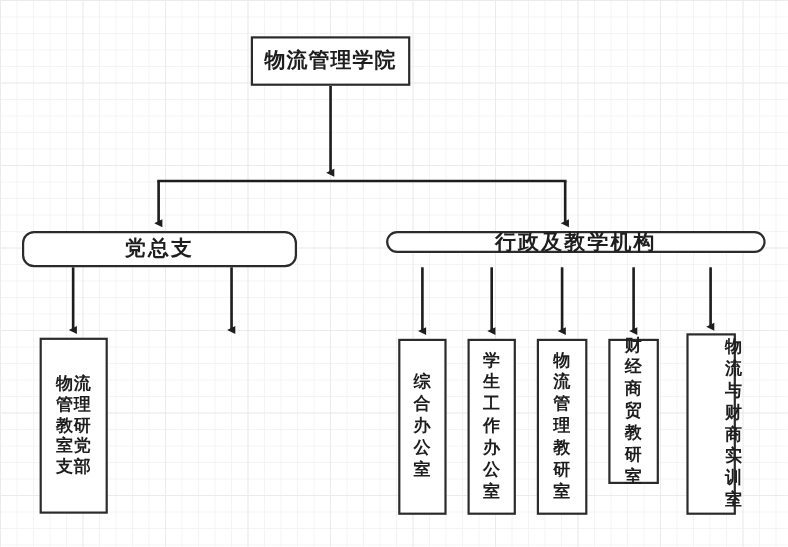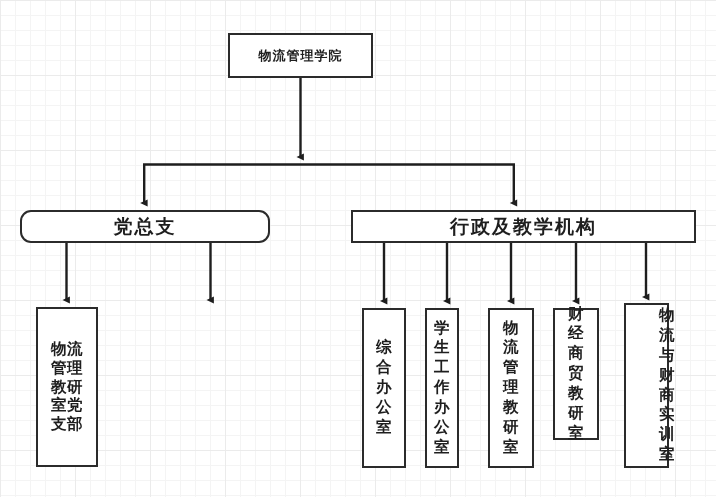--- a/index.html
+++ b/index.html
@@ -40,21 +40,21 @@
     border: 2.5px solid #2b2b2b;
     background: #ffffff;
     color: #1e1e1e;
     display: flex;
     align-items: center;
     justify-content: center;
     text-align: center;
     line-height: 1.18;
   }
   .node-root {
-    font-size: 13px;
+    font-size: 19px;
     font-weight: 700;
     letter-spacing: 1px;
   }
   .node-group {
     font-size: 19px;
     font-weight: 700;
     letter-spacing: 2px;
   }
   .node-leaf-wrap {
     font-size: 15.5px;
@@ -110,34 +110,34 @@
   </svg>
 
   <div class="node node-root" style="left:228px; top:33px; width:145px; height:45px;">
     <span>物流管理学院</span>
   </div>
 
   <div class="node node-group" style="left:20px; top:210px; width:250px; height:33px;border-radius:11px;">
     <span>党总支</span>
   </div>
 
-  <div class="node node-group" style="left:351px; top:210px; width:345px; height:33px;">
+  <div class="node node-group" style="left:351px; top:210px; width:345px; height:20px;border-radius:16px;">
     <span>行政及教学机构</span>
   </div>
 
   <div class="node node-leaf-wrap" style="left:36px; top:307px; width:62px; height:160px;">
     <span class="txt">物流管理教研室党支部</span>
   </div>
 
 
   <div class="node node-leaf-vert" style="left:362px; top:308px; width:44px; height:160px;">
     <span class="txt">综合办公室</span>
   </div>
 
-  <div class="node node-leaf-vert" style="left:425px; top:308px; width:34px; height:160px;">
+  <div class="node node-leaf-vert" style="left:425px; top:308px; width:44px; height:160px;">
     <span class="txt">学生工作办公室</span>
   </div>
 
   <div class="node node-leaf-vert" style="left:488px; top:308px; width:46px; height:160px;">
     <span class="txt">物流管理教研室</span>
   </div>
 
   <div class="node node-leaf-vert" style="left:553px; top:308px; width:46px; height:132px;">
     <span class="txt">财经商贸教研室</span>
   </div>

